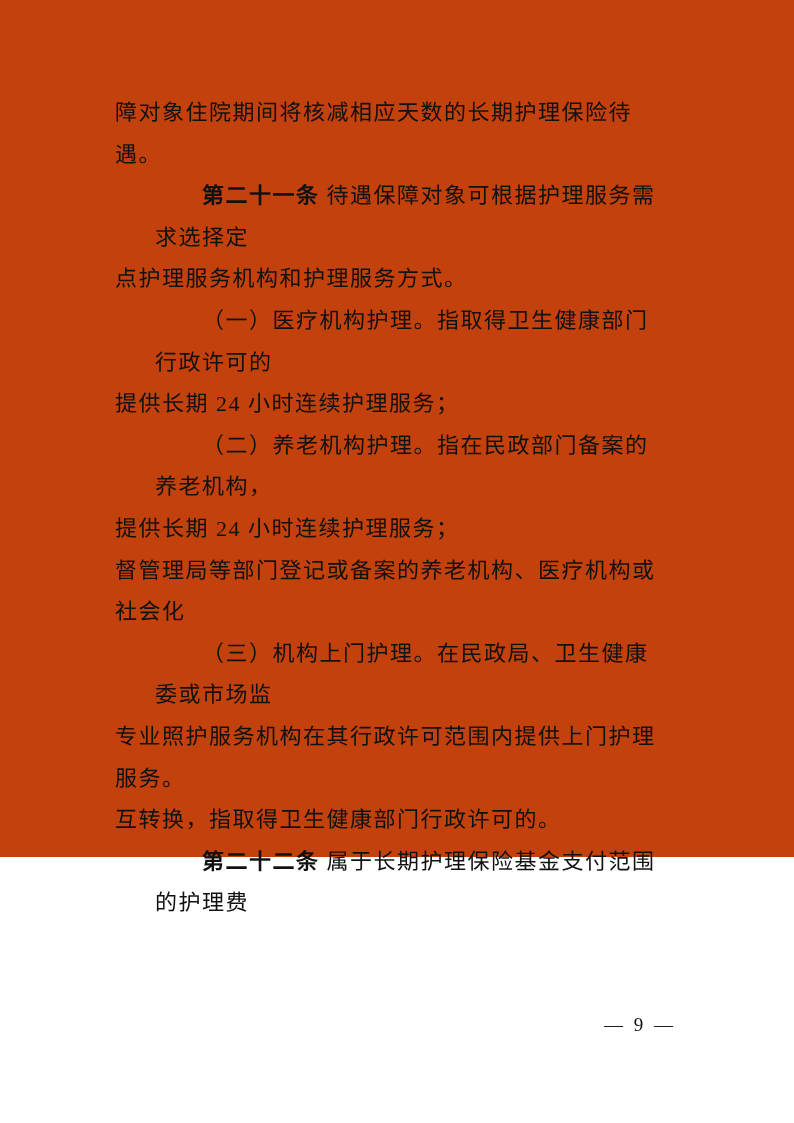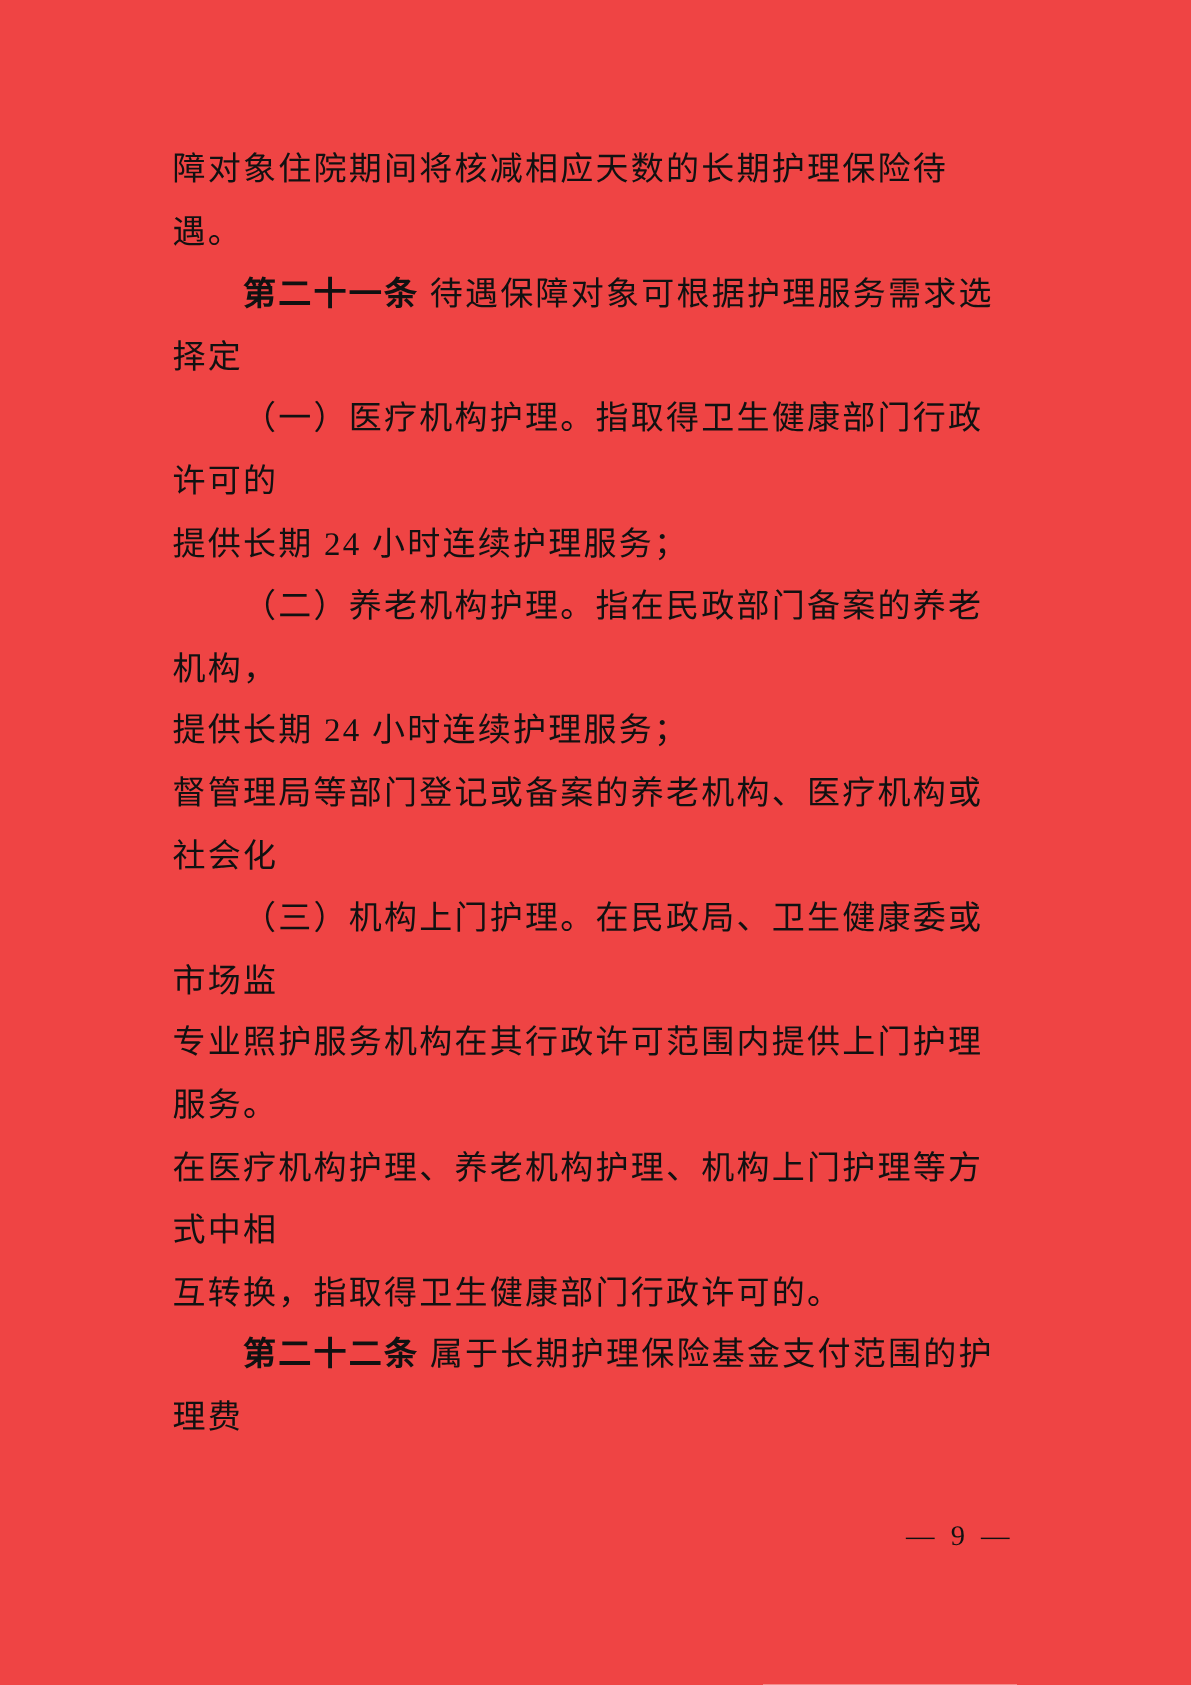--- a/index.html
+++ b/index.html
@@ -12,40 +12,41 @@
     height: 1123px;
     position: relative;
     font-family: "Liberation Serif", "DejaVu Serif", serif;
     color: #111111;
     overflow: hidden;
   }
   .page {
     position: absolute;
     left: 0; top: 0;
     width: 794px;
-    height: 1123px;
-    background: #ef4444;
+    height: 857px;
+    background: #c2410c;
   }
   .body-text {
     position: absolute;
     left: 115px;
     top: 92px;
     width: 556px;
   }
   .line {
     margin: 0;
     padding: 0;
     font-size: 22px;
     line-height: 41.6px;
     letter-spacing: 1.5px;
     white-space: pre-wrap;
     text-align: left;
   }
   .indent {
     text-indent: 47px;
+    margin-left: 40px;
   }
   .head {
     font-weight: 700;
   }
   .page-number {
     position: absolute;
     top: 1012px;
     right: 118px;
     font-size: 19px;
     line-height: 26px;
@@ -53,26 +54,26 @@
     color: #111111;
   }
 </style>
 </head>
 <body>
 
 <div class="page">
   <main class="body-text">
     <p class="line"><span>障对象住院期间将核减相应天数的长期护理保险待遇。</span></p>
     <p class="line indent"><b class="head">第二十一条</b><span> 待遇保障对象可根据护理服务需求选择定</span></p>
+    <p class="line"><span>点护理服务机构和护理服务方式。</span></p>
     <p class="line indent"><span>（一）医疗机构护理。指取得卫生健康部门行政许可的</span></p>
     <p class="line"><span>提供长期 24 小时连续护理服务；</span></p>
     <p class="line indent"><span>（二）养老机构护理。指在民政部门备案的养老机构，</span></p>
     <p class="line"><span>提供长期 24 小时连续护理服务；</span></p>
     <p class="line"><span>督管理局等部门登记或备案的养老机构、医疗机构或社会化</span></p>
     <p class="line indent"><span>（三）机构上门护理。在民政局、卫生健康委或市场监</span></p>
     <p class="line"><span>专业照护服务机构在其行政许可范围内提供上门护理服务。</span></p>
-    <p class="line"><span>在医疗机构护理、养老机构护理、机构上门护理等方式中相</span></p>
     <p class="line"><span>互转换，指取得卫生健康部门行政许可的。</span></p>
     <p class="line indent"><b class="head">第二十二条</b><span> 属于长期护理保险基金支付范围的护理费</span></p>
 
   </main>
   <footer class="page-number">— 9 —</footer>
 </div>
 
 </body></html>

